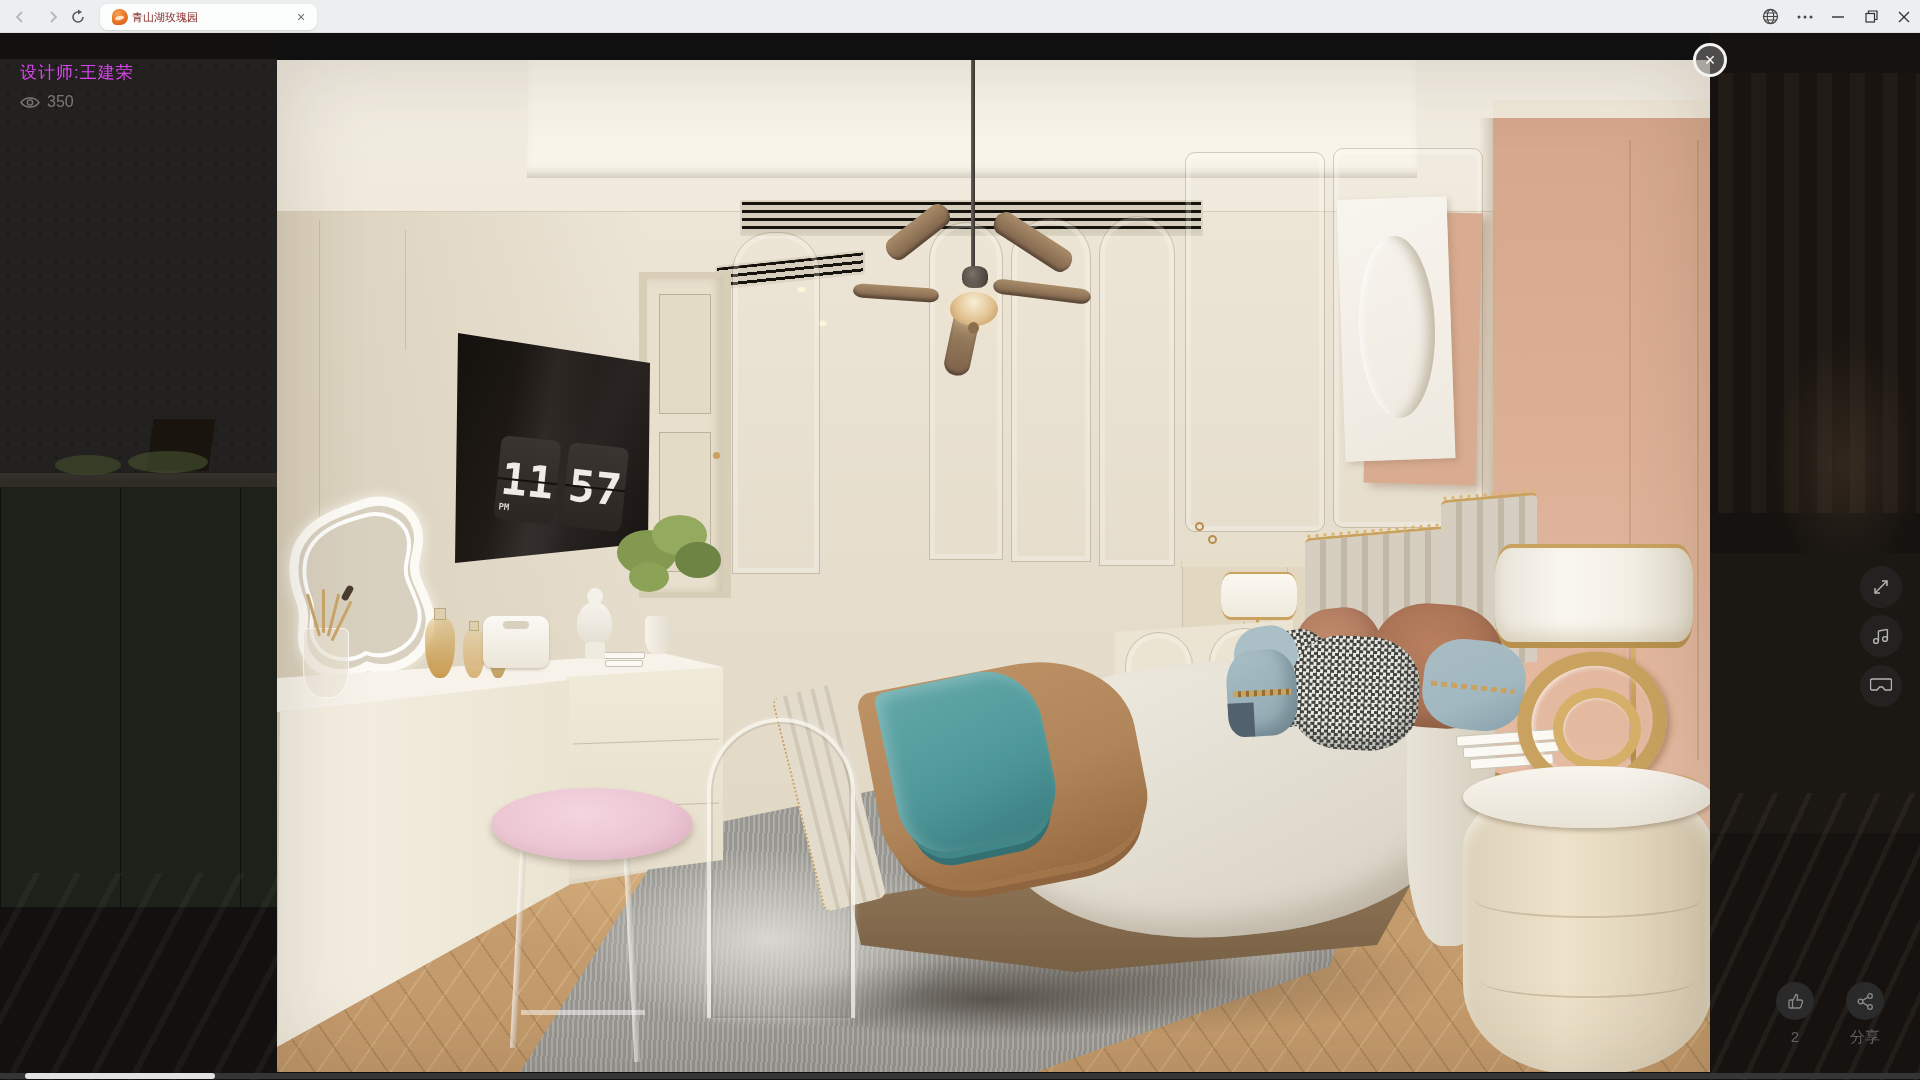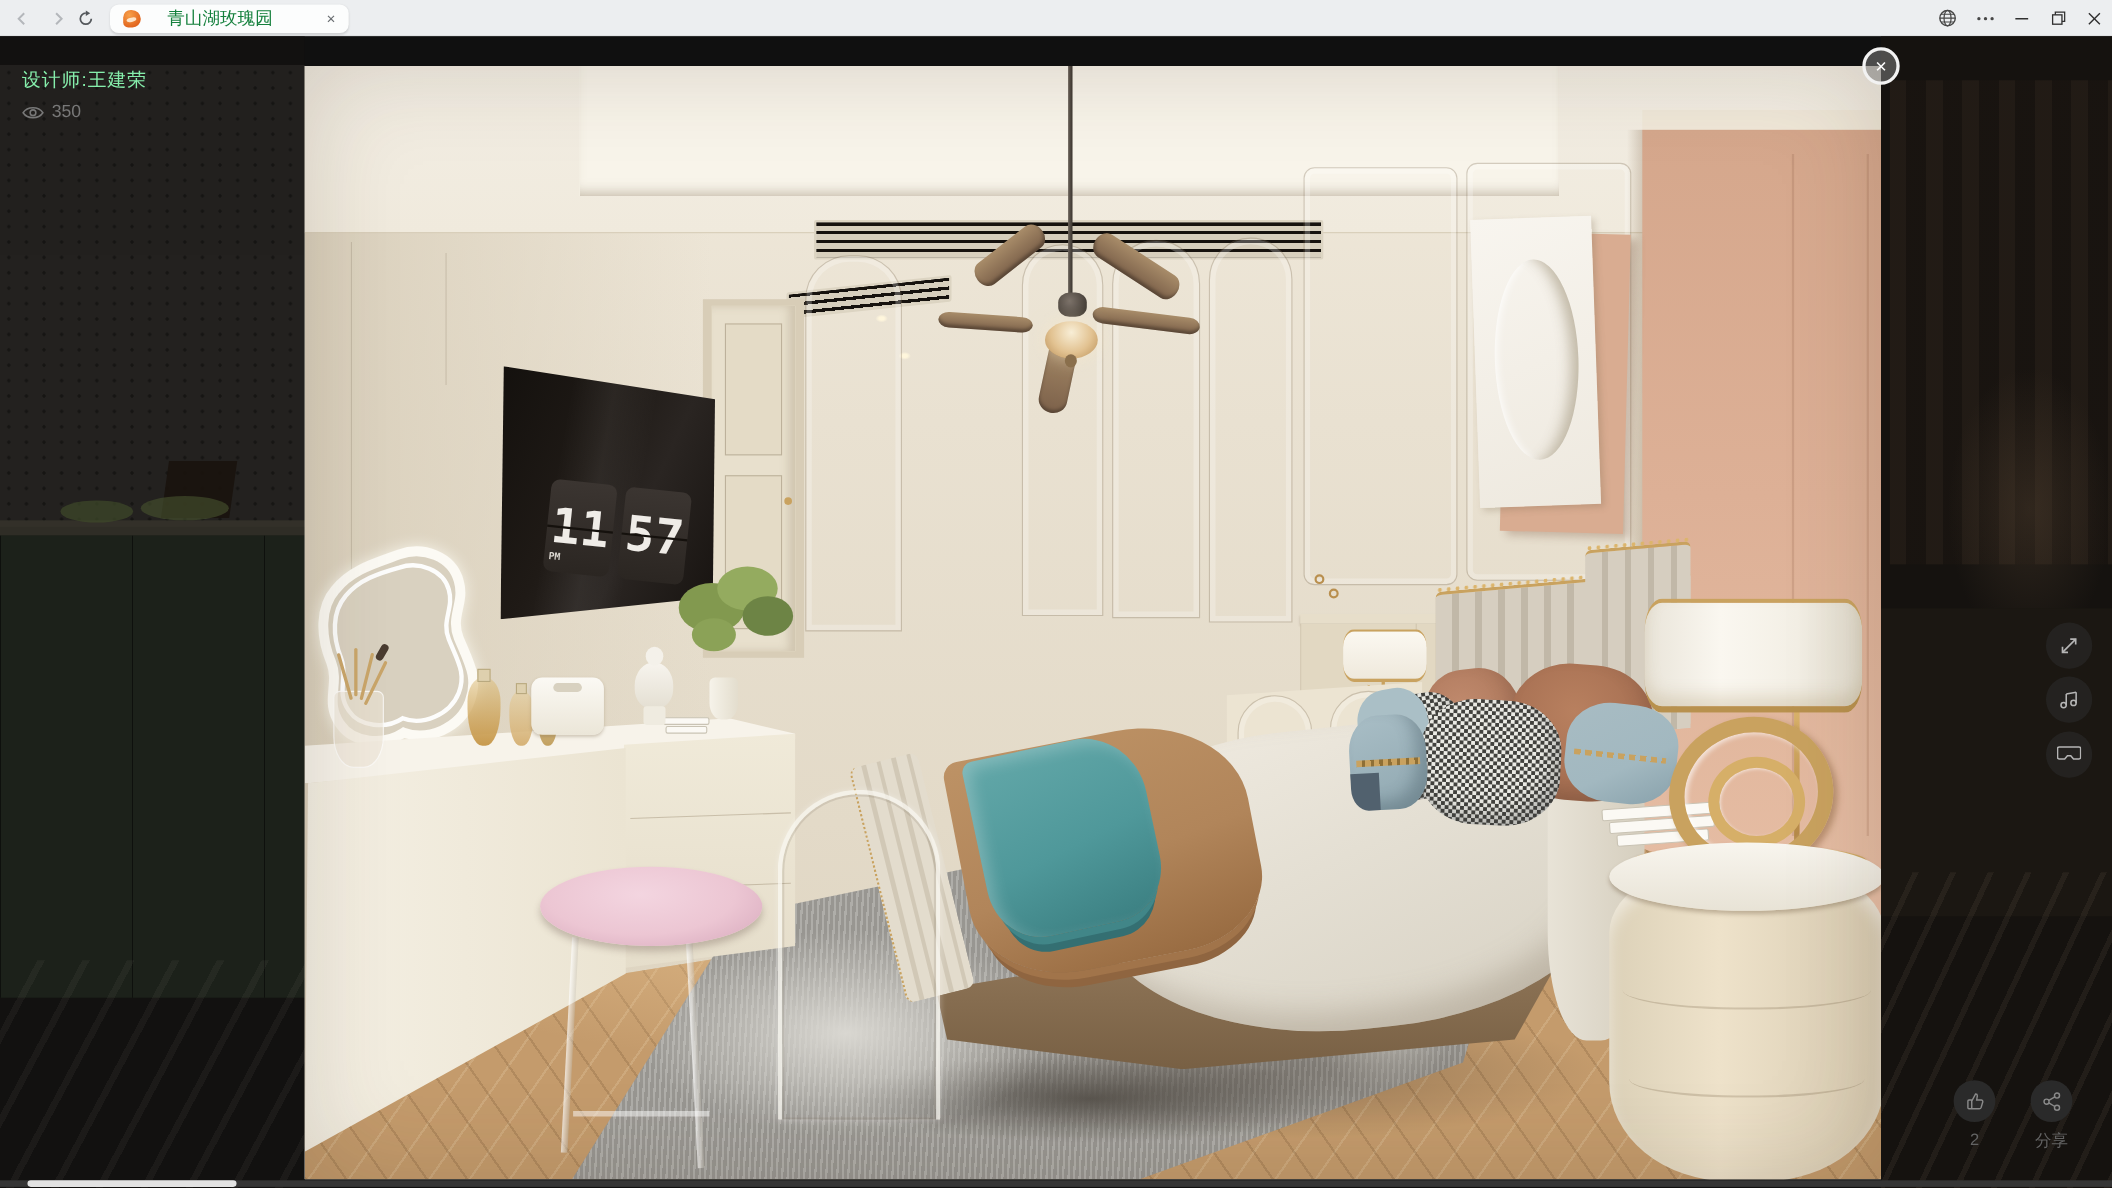--- a/index.html
+++ b/index.html
@@ -13,21 +13,21 @@
   .navbtn { position:absolute; top:5px; width:24px; height:24px; display:flex;
             align-items:center; justify-content:center; border-radius:4px; }
   .tab { position:absolute; left:100px; top:4px; width:217px; height:26px;
          background:var(--tab-bg,#fcfdfd); border-radius:8px;
          box-shadow:0 1px 2px rgba(0,0,0,.12); display:flex; align-items:center; }
   .favicon { width:16px; height:16px; margin-left:12px; border-radius:45% 55% 50% 30%;
              background:radial-gradient(circle at 35% 30%, #f7a04a, #e2661f 72%);
              position:relative; }
   .favicon::after { content:""; position:absolute; left:3px; top:7px; width:9px; height:4px;
              border-radius:50%; background:#fff3e2; opacity:.85; transform:rotate(-12deg); }
-  .tab-title { font-size:16px; color:#15803d; margin-left:24px; white-space:nowrap;
+  .tab-title { font-size:11px; color:#7f1d1d; margin-left:4px; white-space:nowrap;
                max-width:150px; overflow:hidden; }
   .tab-close { position:absolute; right:8px; top:5px; width:16px; height:16px;
                color:#6a6e72; font-size:14px; line-height:16px; text-align:center; }
   .winctl { position:absolute; top:4px; width:28px; height:25px; display:flex;
             align-items:center; justify-content:center; }
 
   
   .viewport { position:absolute; left:0; top:33px; width:1920px; height:1047px;
               background:var(--page-bg,#101010); overflow:hidden; }
 
@@ -49,21 +49,21 @@
 
   .bg-right { left:1710px; top:0; width:210px; height:1047px; background:#15120f; }
   .bg-right .curtain { left:8px; top:40px; width:202px; height:440px;
       background:repeating-linear-gradient(90deg,#231c16 0 15px,#191410 15px 33px); opacity:.9; }
   .bg-right .glow { left:60px; top:300px; width:150px; height:260px; border-radius:50%;
       background:radial-gradient(ellipse, rgba(120,95,70,.25), transparent 70%); }
   .bg-right .lower { left:0; top:520px; width:210px; height:280px; background:#1b1712; }
   .bg-right .streaks { left:0; top:760px; width:210px; height:287px;
       background:repeating-linear-gradient(115deg, transparent 0 26px, rgba(150,130,110,.1) 26px 31px); }
 
-  .designer { left:20px; top:28px; font-size:17px; color:#86efac; letter-spacing:1px; }
+  .designer { left:20px; top:28px; font-size:17px; color:#d946ef; letter-spacing:1px; }
   .views { left:20px; top:60px; display:flex; align-items:center; gap:7px; color:#787878; font-size:16px; }
 
   
   .photo { left:277px; top:27px; width:1433px; height:1012px; overflow:hidden;
            background:var(--wall-cream,#e9e1d1); }
   .photo::after { content:""; position:absolute; inset:0;
            box-shadow:inset 0 0 90px rgba(60,45,30,.18); pointer-events:none; }
 
   .wall-base { inset:0; background:linear-gradient(180deg,#f0e9db 0%,#e9e1d1 32%,#e3dac8 68%,#dcd2be 100%); }
   .wall-left-shade { left:0; top:0; width:370px; height:1012px;

